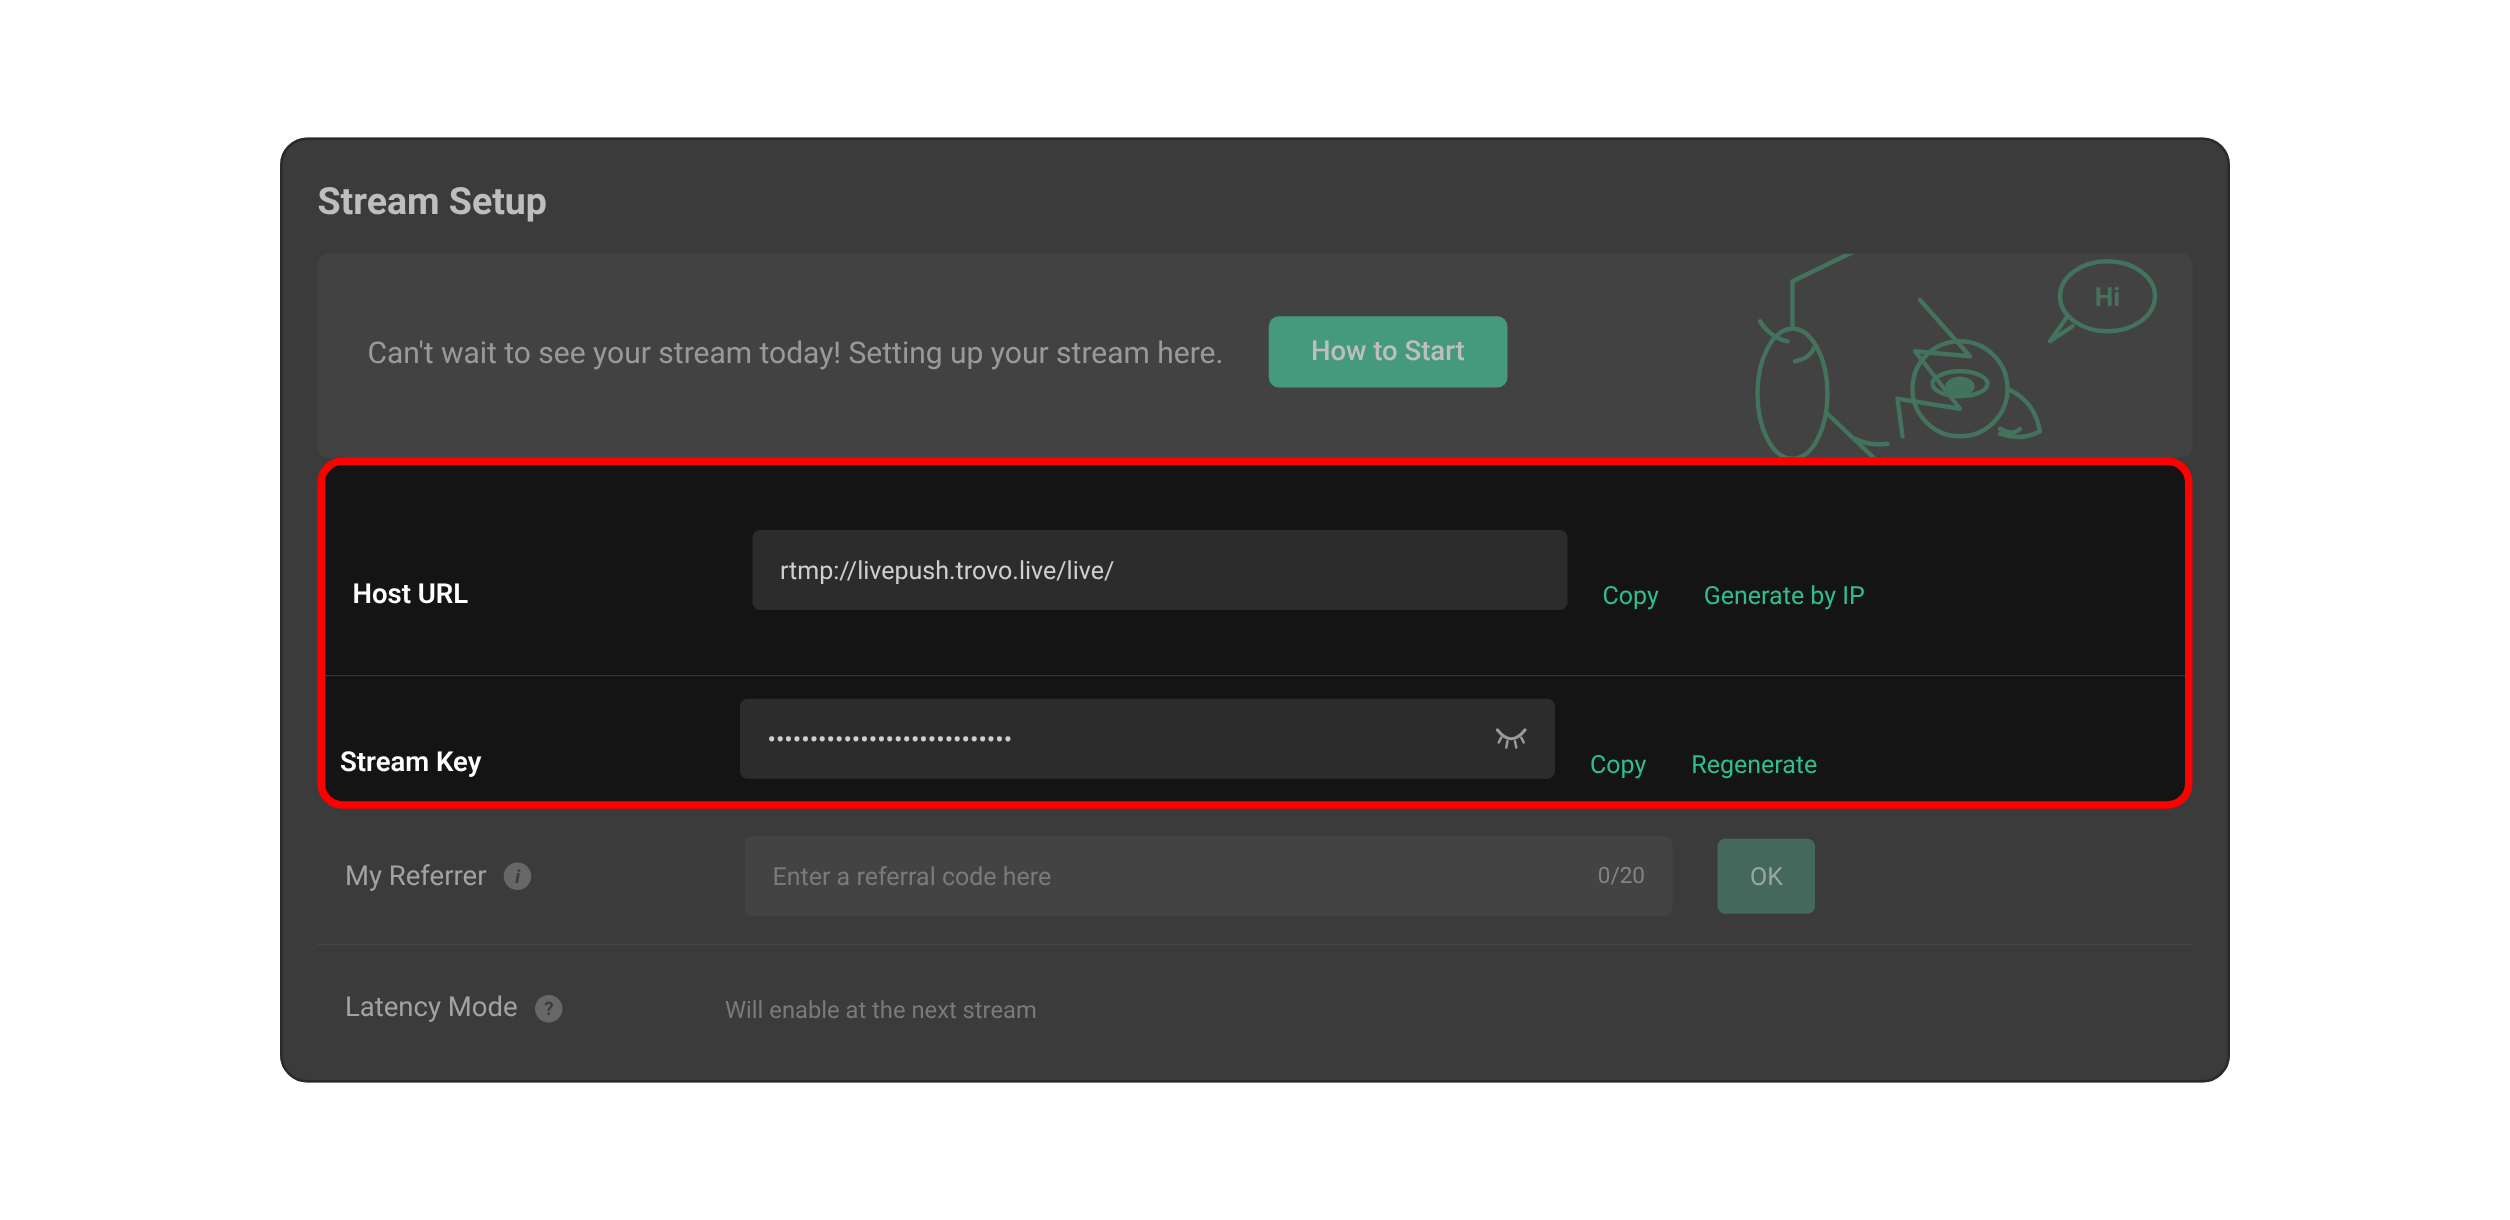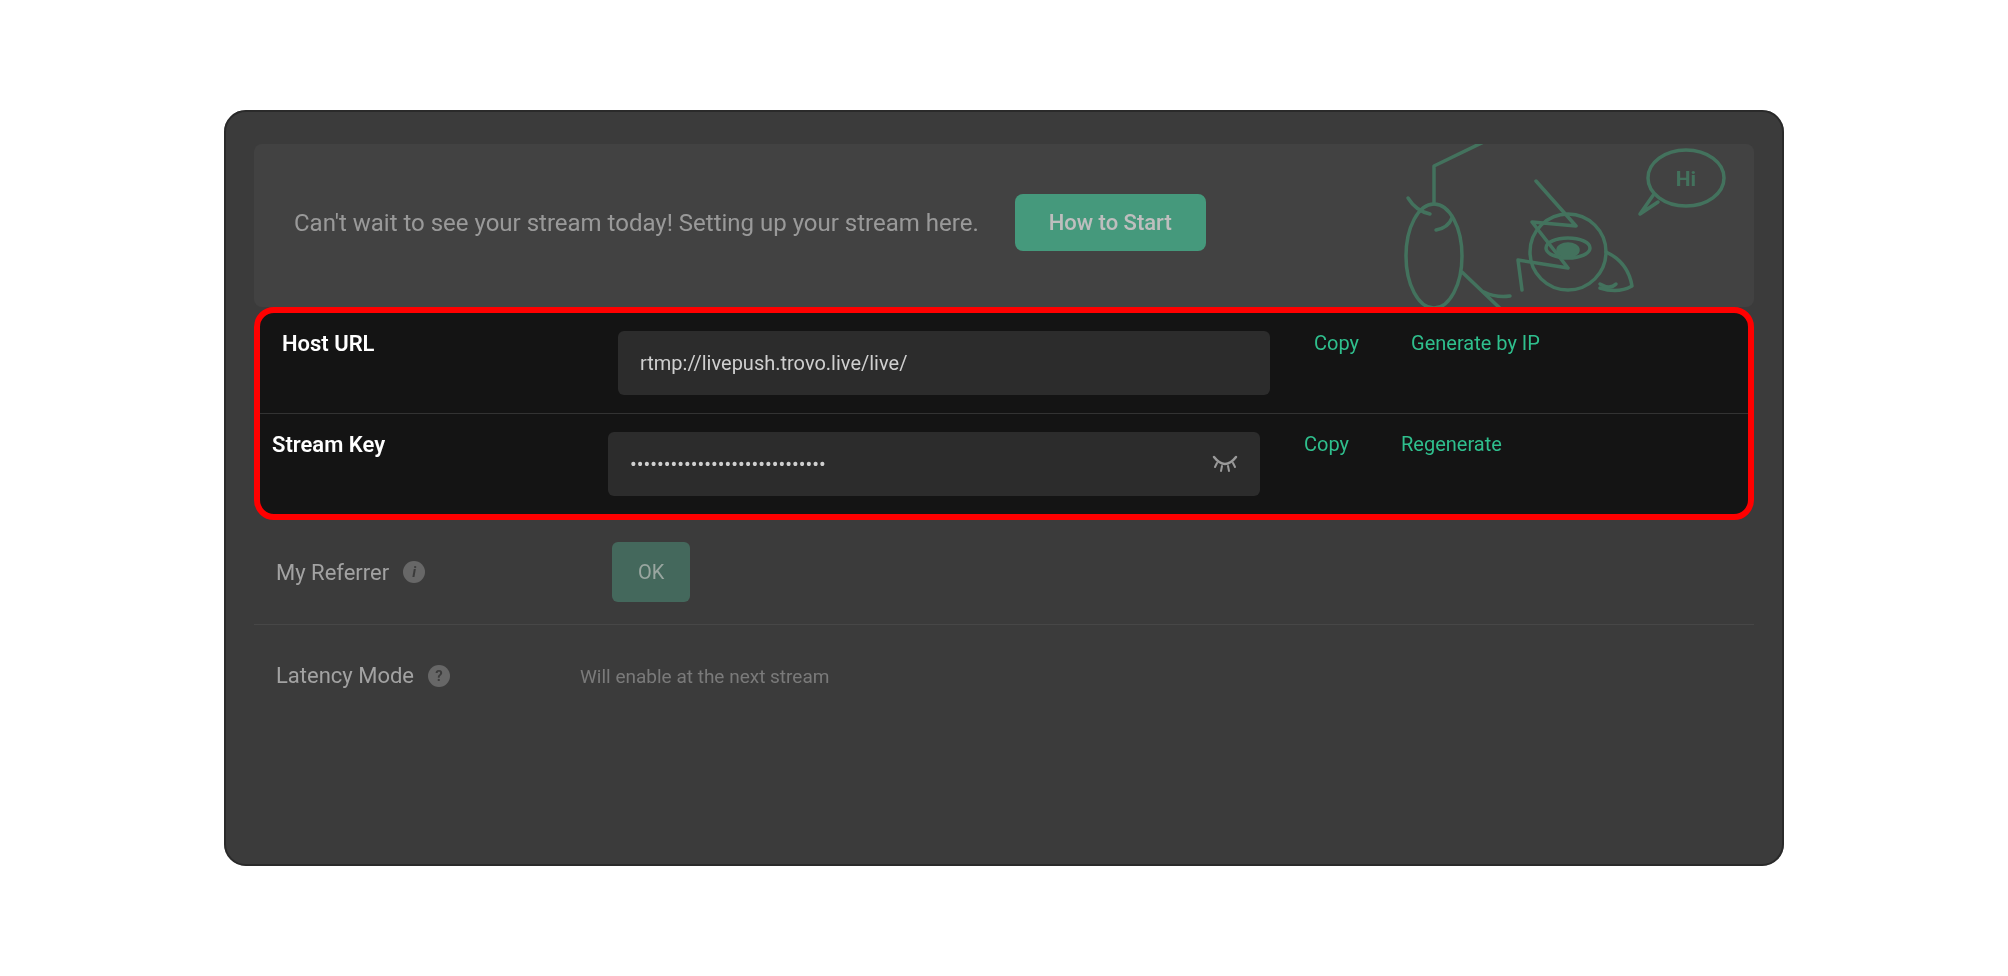--- a/index.html
+++ b/index.html
@@ -85,23 +85,24 @@
     }
     .highlight-box {
       border: 6px solid #ff0000;
       border-radius: 20px;
       position: relative;
       z-index: 10;
       background: #141414;
     }
     .form-row {
       display: flex;
-      align-items: flex-start;
+      align-items: flex-end;
       padding: 18px 22px;
-      gap: 36px;
+      gap: 20px;
+      margin-top: 34px;
     }
     .form-row + .form-row {
       border-top: 1px solid #333;
       padding-left: 12px;
     }
     .form-row-outside {
       display: flex;
       align-items: center;
       padding: 22px 22px;
       gap: 20px;
@@ -242,20 +243,21 @@
       align-items: center;
       gap: 14px;
       padding-top: 16px;
     }
   </style>
 </head>
 <body>
 
 <div class="outer-container">
   <div class="panel">
+    <h2 class="panel-title">Stream Setup</h2>
 
     <div class="banner">
       <span class="banner-text">Can't wait to see your stream today! Setting up your stream here.</span>
       <button class="how-to-start-btn">How to Start</button>
       <svg class="mascot" viewBox="0 0 340 180">
         <g fill="none" stroke="#2b7d59" stroke-width="3.5" stroke-linecap="round" stroke-linejoin="round">
           <ellipse cx="38" cy="120" rx="28" ry="52"></ellipse>
           <path d="M38 68 L38 30 L100 0"></path>
           <path d="M34 78 Q20 75 12 62"></path>
           <path d="M40 94 Q52 92 56 82"></path>
@@ -302,20 +304,24 @@
           <button class="link-btn">Copy</button>
           <button class="link-btn">Regenerate</button>
         </div>
       </div>
 
       <div class="form-row-outside">
         <div class="label-area">
           <span class="row-label-dim">My Referrer</span>
           <span class="icon-circle">i</span>
         </div>
+        <div class="referrer-wrap">
+          <input class="referrer-input" type="text" placeholder="Enter a referral code here" style="">
+          <span class="char-count">0/20</span>
+        </div>
         <button class="ok-btn">OK</button>
       </div>
 
       <div class="form-row-latency">
         <div class="label-area-latency">
           <span class="row-label-dim">Latency Mode</span>
           <span class="icon-circle" style="font-style:normal;">?</span>
         </div>
         <div class="latency-wrap">
           <div class="latency-hint">Will enable at the next stream</div>

